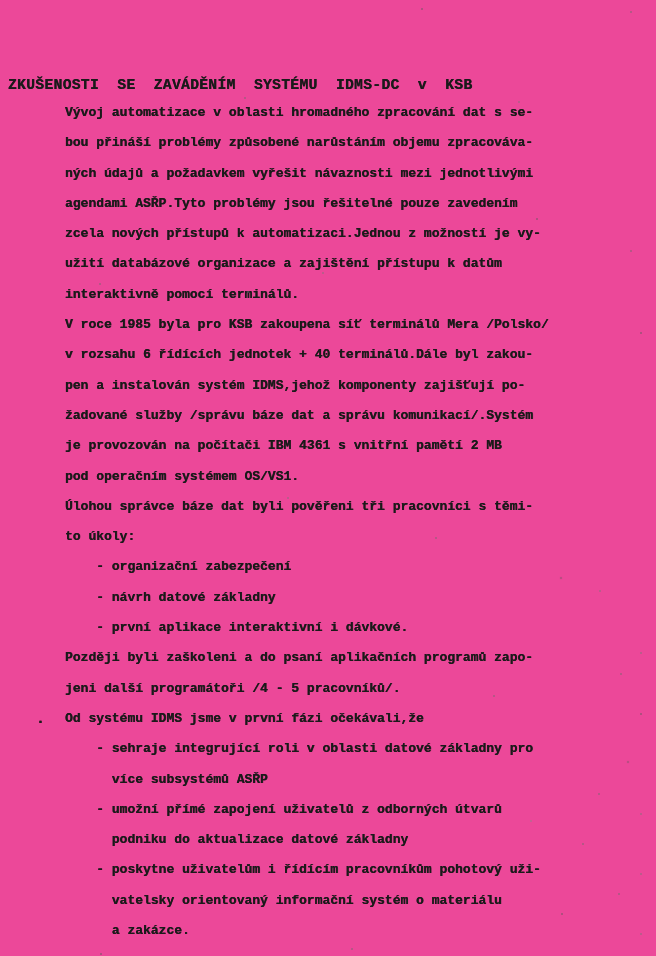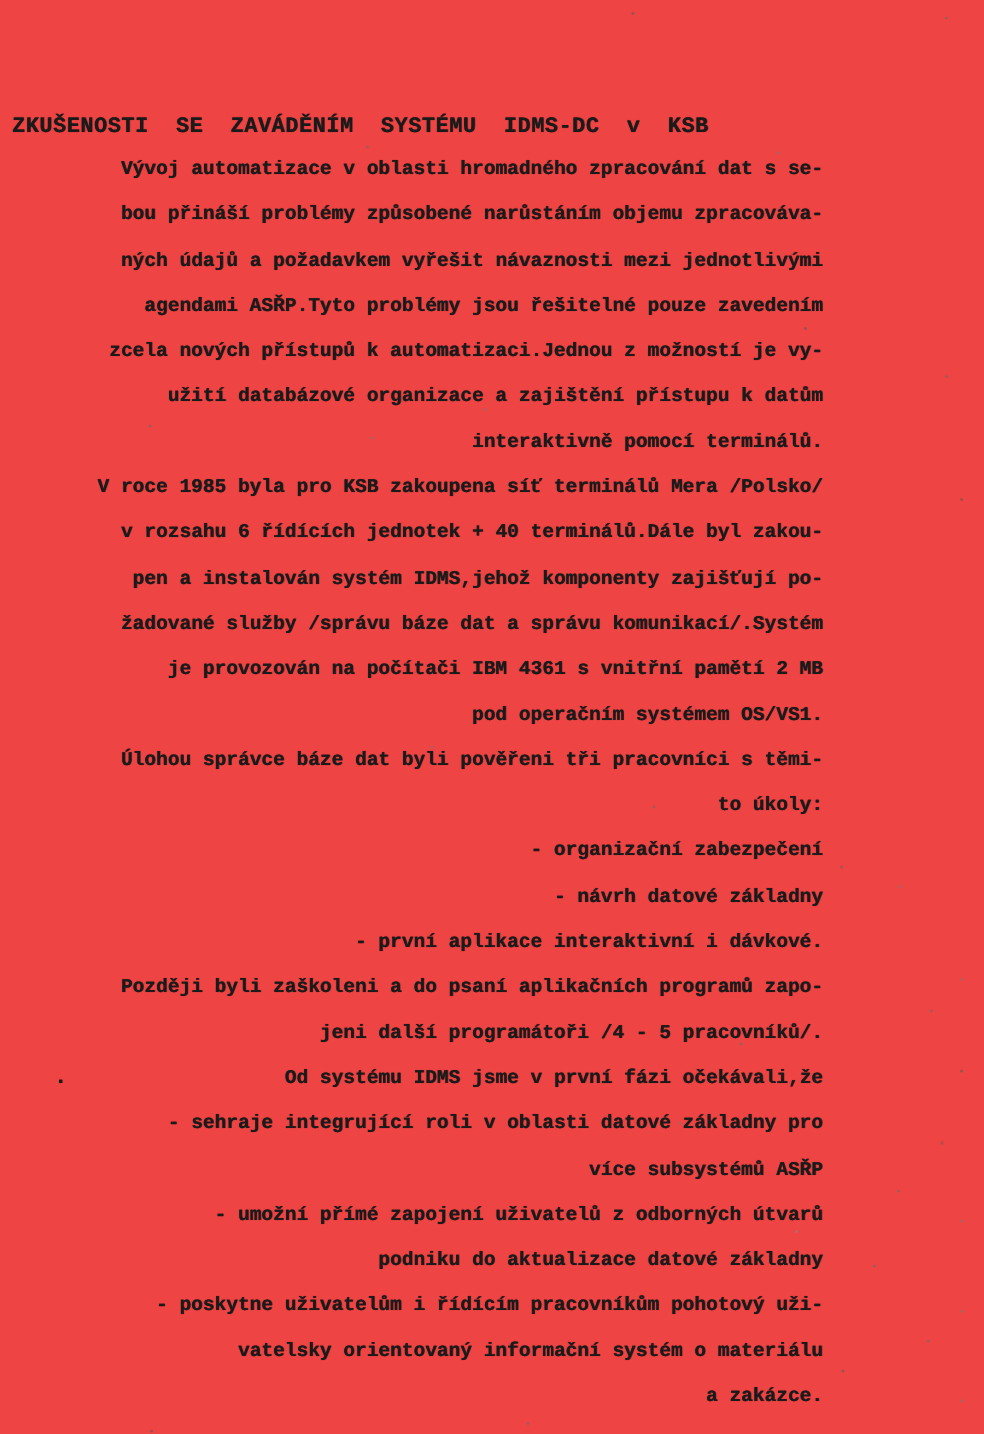--- a/index.html
+++ b/index.html
@@ -74,21 +74,21 @@
       640px 813px 0 0 #777,    582px 843px 0 0 #6b6b6b,
       640px 873px 0 0 #777,    618px 893px 0 0 #6b6b6b,
       561px 913px 0 0 #5a5a5a, 640px 933px 0 0 #777,
       351px 948px 0 0 #6b6b6b, 100px 953px 0 0 #5a5a5a,
       452px 748px 0 0 #777,    530px 820px 0 0 #888;
   }
 </style>
 </head>
 <body>
 
-<div class="page" style="background: #ef4444; text-align: right;">
+<div class="page" style="background: #ec4899;">
 
   <div class="header ink" style="color: rgb(26, 26, 26);">
     <div class="title">ZKUŠENOSTI  SE  ZAVÁDĚNÍM  SYSTÉMU  IDMS-DC  v  KSB</div>
   </div>
 
   <div class="body-text ink" style="color: rgb(26, 26, 26);"><div class="line">Vývoj automatizace v oblasti hromadného zpracování dat s se-</div><div class="line">bou přináší problémy způsobené narůstáním objemu zpracováva-</div><div class="line">ných údajů a požadavkem vyřešit návaznosti mezi jednotlivými</div><div class="line">agendami ASŘP.Tyto problémy jsou řešitelné pouze zavedením</div><div class="line">zcela nových přístupů k automatizaci.Jednou z možností je vy-</div><div class="line">užití databázové organizace a zajištění přístupu k datům</div><div class="line">interaktivně pomocí terminálů.</div><div class="line">V roce 1985 byla pro KSB zakoupena síť terminálů Mera /Polsko/</div><div class="line">v rozsahu 6 řídících jednotek + 40 terminálů.Dále byl zakou-</div><div class="line">pen a instalován systém IDMS,jehož komponenty zajišťují po-</div><div class="line">žadované služby /správu báze dat a správu komunikací/.Systém</div><div class="line">je provozován na počítači IBM 4361 s vnitřní pamětí 2 MB</div><div class="line">pod operačním systémem OS/VS1.</div><div class="line">Úlohou správce báze dat byli pověřeni tři pracovníci s těmi-</div><div class="line">to úkoly:</div><div class="line">    - organizační zabezpečení</div><div class="line">    - návrh datové základny</div><div class="line">    - první aplikace interaktivní i dávkové.</div><div class="line">Později byli zaškoleni a do psaní aplikačních programů zapo-</div><div class="line">jeni další programátoři /4 - 5 pracovníků/.</div><div class="line">Od systému IDMS jsme v první fázi očekávali,že</div><div class="line">    - sehraje integrující roli v oblasti datové základny pro</div><div class="line">      více subsystémů ASŘP</div><div class="line">    - umožní přímé zapojení uživatelů z odborných útvarů</div><div class="line">      podniku do aktualizace datové základny</div><div class="line">    - poskytne uživatelům i řídícím pracovníkům pohotový uži-</div><div class="line">      vatelsky orientovaný informační systém o materiálu</div><div class="line">      a zakázce.</div></div>
 
   <div class="stray ink" style="color: rgb(26, 26, 26);">.</div>
 
   <div class="specks"></div>

